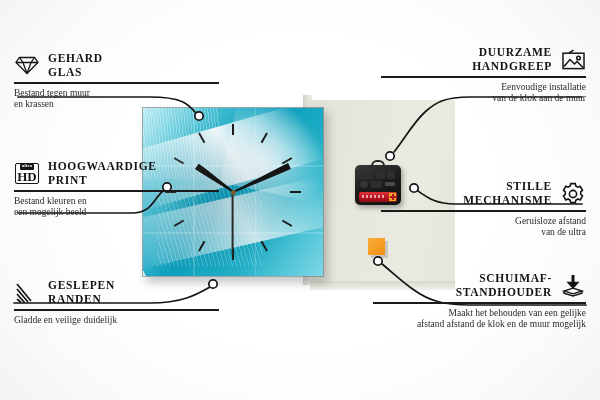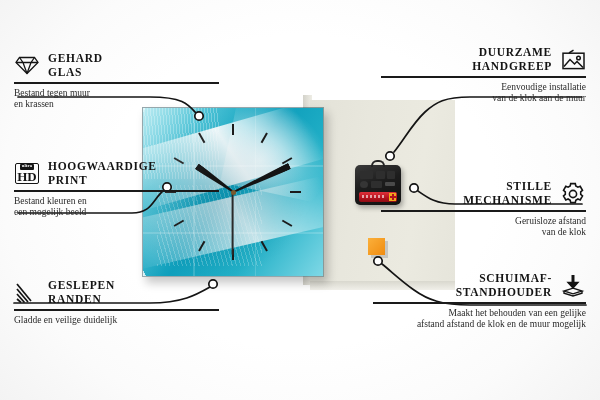--- a/index.html
+++ b/index.html
@@ -332,21 +332,21 @@
       <span class="ico">
         <svg width="24" height="24" viewBox="0 0 24 24" fill="none" stroke="#141414" stroke-width="1.6">
           <path d="M9.7 1.6h4.6l.5 2.4 2.1 1.2 2.3-.9 2.3 4-1.8 1.6v2.4l1.8 1.6-2.3 4-2.3-.9-2.1 1.2-.5 2.4H9.7l-.5-2.4-2.1-1.2-2.3.9-2.3-4 1.8-1.6V9.9L2.5 8.3l2.3-4 2.3.9 2.1-1.2z"></path>
           <circle cx="12" cy="12" r="3.6"></circle>
         </svg>
       </span>
     </div>
     <div class="rule"></div>
     <div class="desc">
       <span>Geruisloze afstand</span><br>
-      <span>van de klok</span>
+      <span>van de ultra</span>
     </div>
   </div>
 
   <div class="label right" style="left:373px; top:272px; width:213px;">
     <div class="ttl-row">
       <span class="ttl">
         <span>SCHUIMAF-</span><br>
         <span>STANDHOUDER</span>
       </span>
       <span class="ico">

